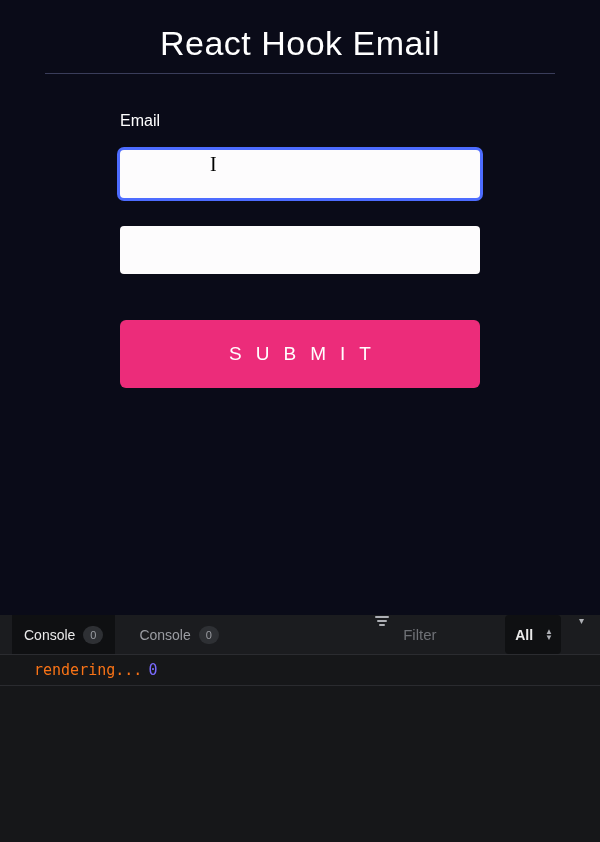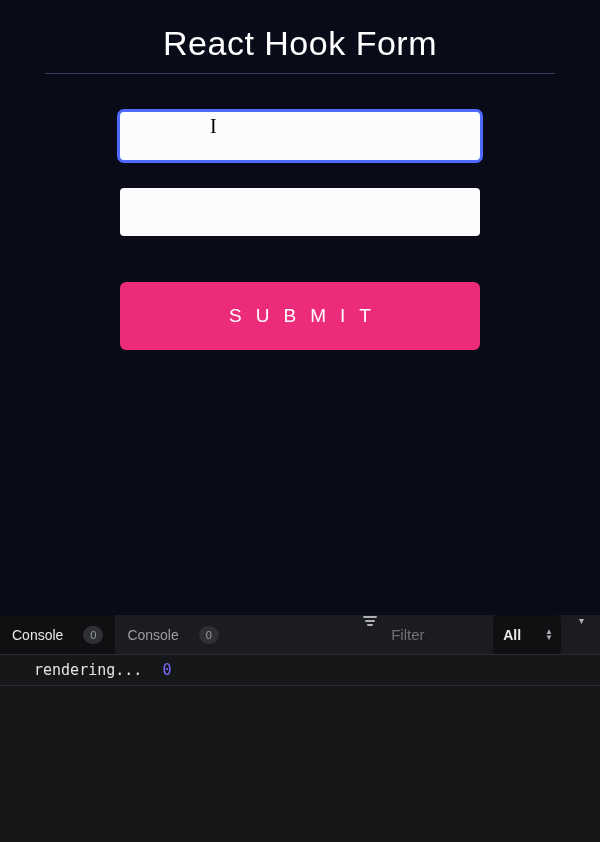--- a/index.html
+++ b/index.html
@@ -105,25 +105,26 @@
       background: #1b1c1f;
       display: flex;
       align-items: center;
       padding: 0 0 0 0;
       border-bottom: 1px solid #2b2c30;
       font-family: -apple-system, BlinkMacSystemFont, "Segoe UI", Helvetica, Arial, sans-serif;
     }
     .devtab {
       display: flex;
       align-items: center;
-      gap: 20px;
+      gap: 8px;
       padding: 0 12px;
       height: 100%;
       font-size: 14px;
       cursor: pointer;
+      margin-left: 12px;
     }
     .devtab.active {
       background: #0f1012;
       color: #eaeaea;
     }
     .devtab.inactive {
       color: #9b9da3;
     }
     .badge {
       display: inline-flex;
@@ -168,21 +169,21 @@
       font-size: 15px;
       width: 90px;
       outline: none;
     }
     .filter-input::placeholder {
       color: #6f7176;
     }
     .level-select {
       display: flex;
       align-items: center;
-      gap: 24px;
+      gap: 12px;
       background: #0f1012;
       color: #eaeaea;
       font-size: 14px;
       font-weight: 600;
       padding: 5px 8px 5px 10px;
       border-radius: 4px;
       cursor: pointer;
     }
     .updown {
       display: flex;
@@ -207,36 +208,37 @@
       align-items: center;
       padding: 6px 12px 6px 16px;
       border-bottom: 1px solid #2a2b2f;
       font-size: 15px;
     }
     .log-marker {
       width: 18px;
       color: #9b9da3;
     }
     .log-text {
-      color: #e5e5e5;
-      margin-right: 20px;
+      color: #f97316;
+      margin-right: 6px;
       text-align: center;
     }
     .log-num {
       color: #7a6bff;
     }
   </style>
 </head>
 <body>
 
 <div class="app">
-  <h1 class="title">React Hook Form</h1>
+  <h1 class="title">React Hook Email</h1>
   <div class="underline"></div>
 
   <div class="form">
+    <label class="label">Email</label>
     <input class="input input-focused" type="text" value="" style="">
     <div class="cursor-caret">I</div>
 
     <div class="field-gap"></div>
 
     <input class="input" type="text" value="" style="">
 
     <button class="submit">SUBMIT</button>
   </div>
 </div>

